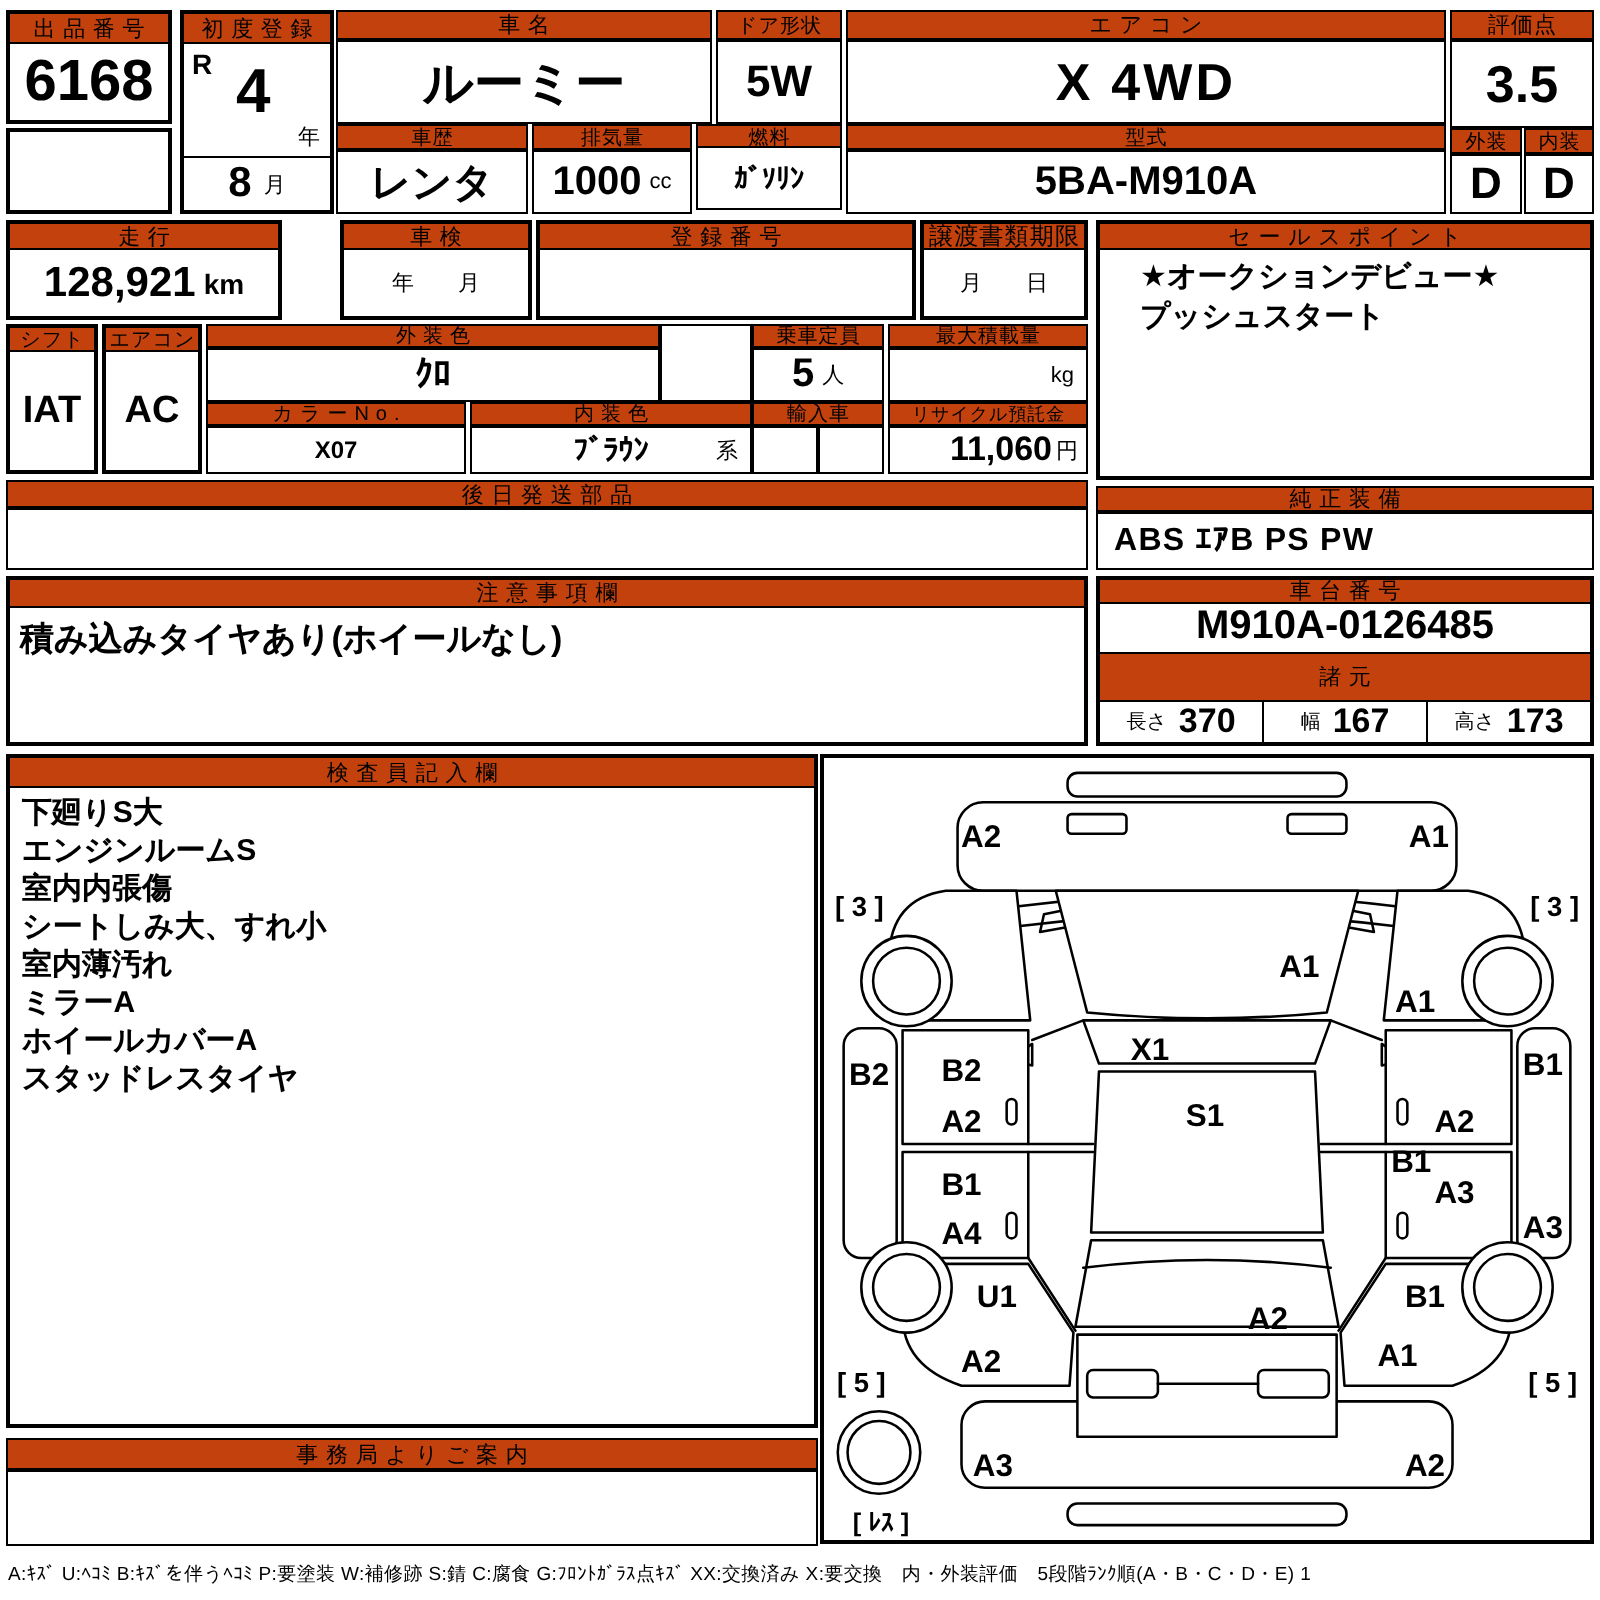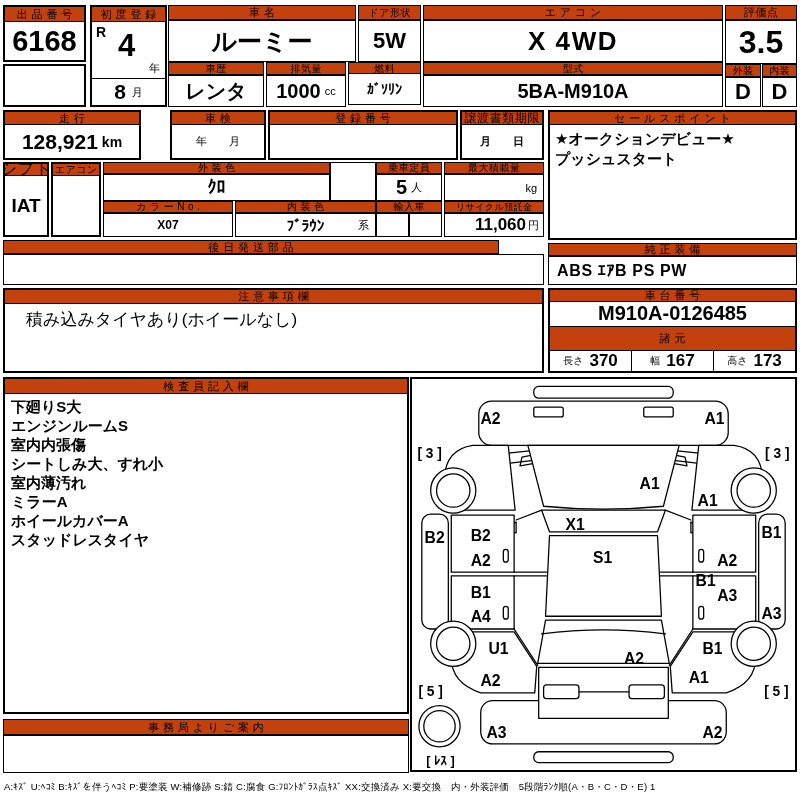--- a/index.html
+++ b/index.html
@@ -50,21 +50,21 @@
 <div class="cell hdr ns" style="left:358px;top:5px;width:63px;height:15px;font-size:10px">ドア形状</div>
 <div class="cell" style="left:358px;top:20px;width:63px;height:42px">
   <div class="val" style="font-size:22px">5W</div>
 </div>
 <div class="cell hdr" style="left:423px;top:5px;width:300px;height:15px">エアコン</div>
 <div class="cell" style="left:423px;top:20px;width:300px;height:42px">
   <div class="val" style="font-size:26px;letter-spacing:.06em">X 4WD</div>
 </div>
 <div class="cell hdr ns" style="left:725px;top:5px;width:72px;height:15px">評価点</div>
 <div class="cell" style="left:725px;top:20px;width:72px;height:44px">
-  <div class="val" style="font-size:32px">3.5</div>
+  <div class="val" style="font-size:26px">3.5</div>
 </div>
 
 <div class="cell hdr ns" style="left:168px;top:62px;width:96px;height:13px;font-size:10px">車歴</div>
 <div class="cell" style="left:168px;top:75px;width:96px;height:32px">
   <div class="val" style="font-size:20px">レンタ</div>
 </div>
 <div class="cell hdr ns" style="left:266px;top:62px;width:80px;height:13px;font-size:10px">排気量</div>
 <div class="cell" style="left:266px;top:75px;width:80px;height:32px">
   <div class="val" style="font-size:20px">
     <span>1000</span>
@@ -98,36 +98,37 @@
 <div class="box b2" style="left:170px;top:110px;width:96px;height:50px">
   <div class="hdr" style="height:13px">車検</div>
   <div class="val" style="font-size:11px;font-weight:normal">年　　月</div>
 </div>
 <div class="box b2" style="left:268px;top:110px;width:190px;height:50px">
   <div class="hdr" style="height:13px">登録番号</div>
   <div class="val"></div>
 </div>
 <div class="box b2" style="left:460px;top:110px;width:84px;height:50px">
   <div class="hdr ns" style="height:13px;font-size:12px">譲渡書類期限</div>
-  <div class="val" style="font-size:11px;font-weight:bold">月　　日</div>
+  <div class="val" style="font-size:11px;font-weight:normal">月　　日</div>
 </div>
 <div class="box b2" style="left:548px;top:110px;width:249px;height:130px">
   <div class="hdr" style="height:13px">セールスポイント</div>
-  <div style="flex:1;padding:4px 5px">
+  <div style="flex:1;padding:4px 20px">
       <div class="sp-line">★オークションデビュー★</div>
       <div class="sp-line">プッシュスタート</div>
     </div>
 </div>
 
 <div class="box b2" style="left:3px;top:162px;width:46px;height:75px">
-  <div class="hdr ns" style="height:12px;font-size:16px">シフト</div>
+  <div class="hdr ns" style="height:12px;font-size:10px">シフト</div>
   <div class="val" style="font-size:19px">IAT</div>
 </div>
 <div class="box b2" style="left:51px;top:162px;width:50px;height:75px">
   <div class="hdr ns" style="height:12px;font-size:10px">エアコン</div>
+  <div class="val" style="font-size:19px">AC</div>
 </div>
 <div class="cell hdr" style="left:103px;top:162px;width:227px;height:12px;font-size:10px">外装色</div>
 <div class="cell" style="left:103px;top:174px;width:227px;height:27px">
   <div class="val" style="font-size:18px">ｸﾛ</div>
 </div>
 <div class="cell" style="left:330px;top:162px;width:46px;height:39px"></div>
 <div class="cell hdr ns" style="left:376px;top:162px;width:66px;height:12px;font-size:10px">乗車定員</div>
 <div class="cell" style="left:376px;top:174px;width:66px;height:27px">
   <div class="val" style="font-size:20px">
     <span>5</span>
@@ -153,30 +154,30 @@
 <div class="cell" style="left:376px;top:213px;width:33px;height:24px"></div>
 <div class="cell" style="left:409px;top:213px;width:33px;height:24px"></div>
 <div class="cell hdr ns" style="left:444px;top:201px;width:100px;height:12px;font-size:9px">リサイクル預託金</div>
 <div class="cell" style="left:444px;top:213px;width:100px;height:24px">
   <div class="val" style="justify-content:flex-end;padding-right:4px;font-size:17px">
     <span>11,060</span>
     <span class="unit" style="font-size:11px;font-weight:normal;margin-left:2px">円</span>
   </div>
 </div>
 
-<div class="cell hdr" style="left:3px;top:240px;width:496px;height:14px">後日発送部品</div>
+<div class="cell hdr" style="left:3px;top:240px;width:541px;height:14px">後日発送部品</div>
 <div class="cell" style="left:3px;top:254px;width:541px;height:31px"></div>
 <div class="cell hdr" style="left:548px;top:243px;width:249px;height:13px">純正装備</div>
 <div class="cell" style="left:548px;top:256px;width:249px;height:29px">
   <div class="val left" style="font-size:16px;letter-spacing:.04em">ABS ｴｱB PS PW</div>
 </div>
 
 <div class="box b2" style="left:3px;top:288px;width:541px;height:85px">
   <div class="hdr" style="height:14px">注意事項欄</div>
-  <div style="flex:1;padding:4px 21px;font-size:17px;font-weight:normal">積み込みタイヤあり(ホイールなし)</div>
+  <div style="flex:1;padding:4px 5px;font-size:17px;font-weight:bold">積み込みタイヤあり(ホイールなし)</div>
 </div>
 <div class="box b2" style="left:548px;top:288px;width:249px;height:85px">
   <div class="hdr" style="height:14px">車台番号</div>
   <div style="height:27px;display:flex;align-items:center;justify-content:center;font-weight:bold;font-size:20px">M910A-0126485</div>
   <div class="hdr" style="height:29px;border-top:1px solid #000">諸元</div>
   <div style="flex:1;display:flex">
     <div class="spec">
       <span class="sl">長さ</span>
       <span class="sv">370</span>
     </div>

